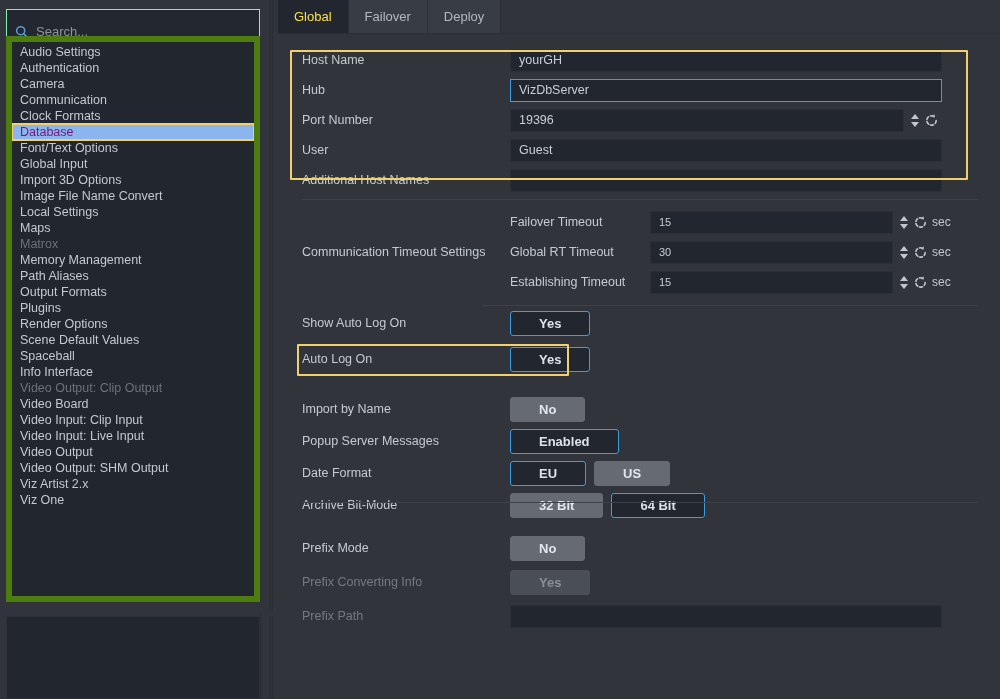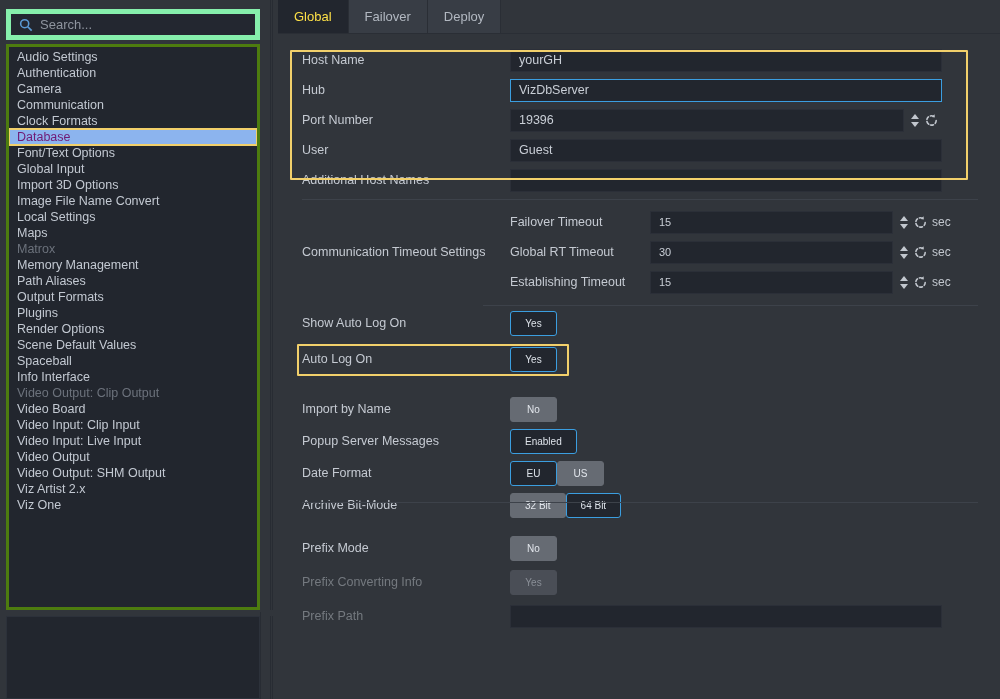--- a/index.html
+++ b/index.html
@@ -28,39 +28,39 @@
     width: 264px;
     height: 699px;
     background: #31353b;
   }
 
   .search-box {
     position: absolute;
     left: 6px; top: 9px;
     width: 254px; height: 31px;
     background: #232730;
-    border: 5px solid #86efac;
-    display: flex;
-    align-items: center;
+    border: 1px solid #86efac;
+    display: flex;
+    align-items: flex-end;
     padding-left: 8px;
     gap: 7px;
   }
   .search-icon { width: 14px; height: 14px; display:block; }
   .search-placeholder {
     color: #8e949e;
     font-size: 13px;
   }
 
   .nav-list {
     position: absolute;
-    left: 6px; top: 44px;
+    left: 6px; top: 36px;
     width: 254px;
     height: 566px;
     background: #22262e;
-    border: 3px solid #4d7c0f;
+    border: 6px solid #4d7c0f;
     padding-top: 2px;
     overflow: hidden;
   }
   .nav-item {
     height: 16px;
     line-height: 16px;
     padding-left: 8px;
     color: #c3c9d2;
     font-size: 12.5px;
     white-space: nowrap;
@@ -212,44 +212,45 @@
   .spin-up { border-bottom: 5px solid #c2c7ce; }
   .spin-dn { border-top: 5px solid #c2c7ce; }
 
   .reset-ico { width: 15px; height: 15px; margin-left: 4px; flex: none; display:block; }
   .unit { margin-left: 4px; color: #c2c7ce; font-size: 12px; }
 
   
   .btn {
     height: 25px;
     min-width: 47px;
-    padding: 0 14px;
+    padding: 0 28px;
     display: inline-flex;
     align-items: center;
     justify-content: center;
-    font-size: 10px;
+    font-size: 13px;
     border-radius: 3px;
     border: 1px solid transparent;
+    font-weight: bold;
   }
   .btn.on {
     background: #22262e;
     border: 1px solid #3b9ee0;
     color: #dde2e9;
   }
   .btn.off {
     background: #666b73;
     border: 1px solid #666b73;
     color: #e2e6ec;
   }
   .btn.disabled {
     background: #4a4e56;
     border: 1px solid #4a4e56;
     color: #8a8f97;
   }
-  .btn-group { display: flex; gap: 0; }
+  .btn-group { display: flex; gap: 8px; }
 
   
   .timeout-block {
     position: relative;
     display: flex;
     padding-left: 24px;
     align-items: center;
   }
   .timeout-label {
     width: 208px;

